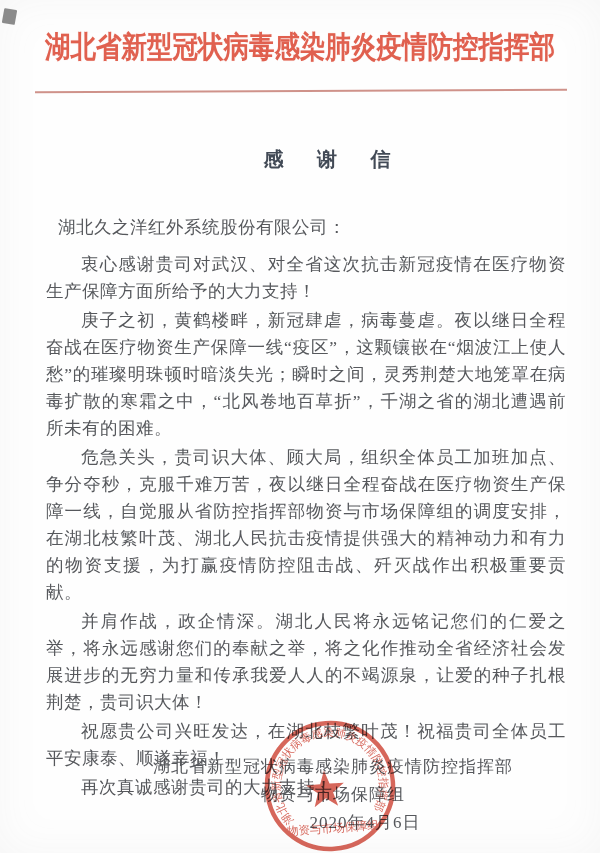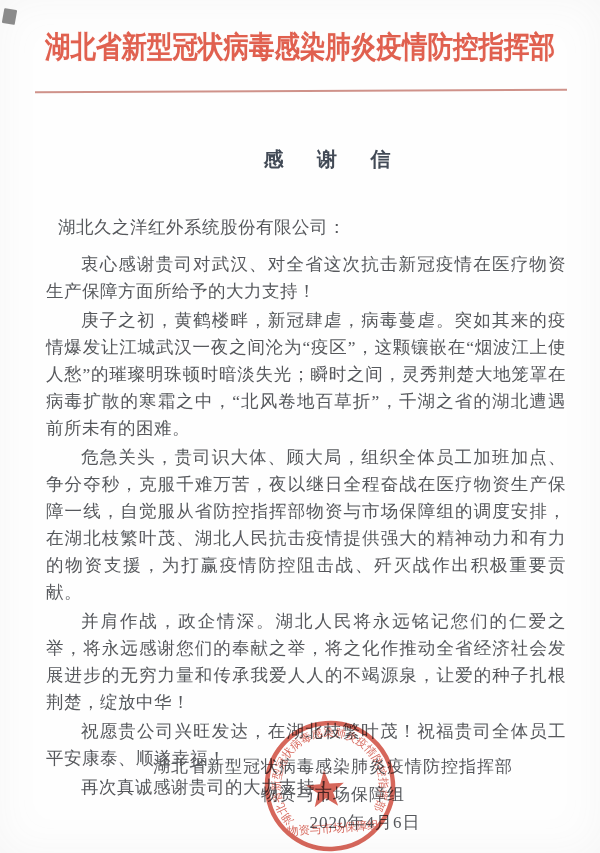--- a/index.html
+++ b/index.html
@@ -58,23 +58,23 @@
 
   <h1 class="org-header">湖北省新型冠状病毒感染肺炎疫情防控指挥部</h1>
 
   <div class="red-rule"></div>
 
   <h2 class="letter-title">感 谢 信</h2>
 
   <div class="letter-body">
     <p class="salutation">湖北久之洋红外系统股份有限公司：</p>
     <p class="para">衷心感谢贵司对武汉、对全省这次抗击新冠疫情在医疗物资生产保障方面所给予的大力支持！</p>
-    <p class="para">庚子之初，黄鹤楼畔，新冠肆虐，病毒蔓虐。突如其来的疫情爆发让江城武汉一夜之间沦为“疫区”，这颗镶嵌在“烟波江上使人愁”的璀璨明珠顿时暗淡失光；瞬时之间，灵秀荆楚大地笼罩在病毒扩散的寒霜之中，“北风卷地百草折”，千湖之省的湖北遭遇前所未有的困难。</p>
+    <p class="para">庚子之初，黄鹤楼畔，新冠肆虐，病毒蔓虐。夜以继日全程奋战在医疗物资生产保障一线“疫区”，这颗镶嵌在“烟波江上使人愁”的璀璨明珠顿时暗淡失光；瞬时之间，灵秀荆楚大地笼罩在病毒扩散的寒霜之中，“北风卷地百草折”，千湖之省的湖北遭遇前所未有的困难。</p>
     <p class="para">危急关头，贵司识大体、顾大局，组织全体员工加班加点、争分夺秒，克服千难万苦，夜以继日全程奋战在医疗物资生产保障一线，自觉服从省防控指挥部物资与市场保障组的调度安排，在湖北枝繁叶茂、湖北人民抗击疫情提供强大的精神动力和有力的物资支援，为打赢疫情防控阻击战、歼灭战作出积极重要贡献。</p>
-    <p class="para">并肩作战，政企情深。湖北人民将永远铭记您们的仁爱之举，将永远感谢您们的奉献之举，将之化作推动全省经济社会发展进步的无穷力量和传承我爱人人的不竭源泉，让爱的种子扎根荆楚，绽放中华！</p>
+    <p class="para">并肩作战，政企情深。湖北人民将永远铭记您们的仁爱之举，将永远感谢您们的奉献之举，将之化作推动全省经济社会发展进步的无穷力量和传承我爱人人的不竭源泉，让爱的种子扎根荆楚，贵司识大体！</p>
     <p class="para">祝愿贵公司兴旺发达，在湖北枝繁叶茂！祝福贵司全体员工平安康泰、顺遂幸福！</p>
     <p class="para">再次真诚感谢贵司的大力支持！</p>
   </div>
 
   <div class="signature">
     <p>湖北省新型冠状病毒感染肺炎疫情防控指挥部</p>
     <p>物资与市场保障组</p>
     <p class="date">2020年4月6日</p>
   </div>
 

